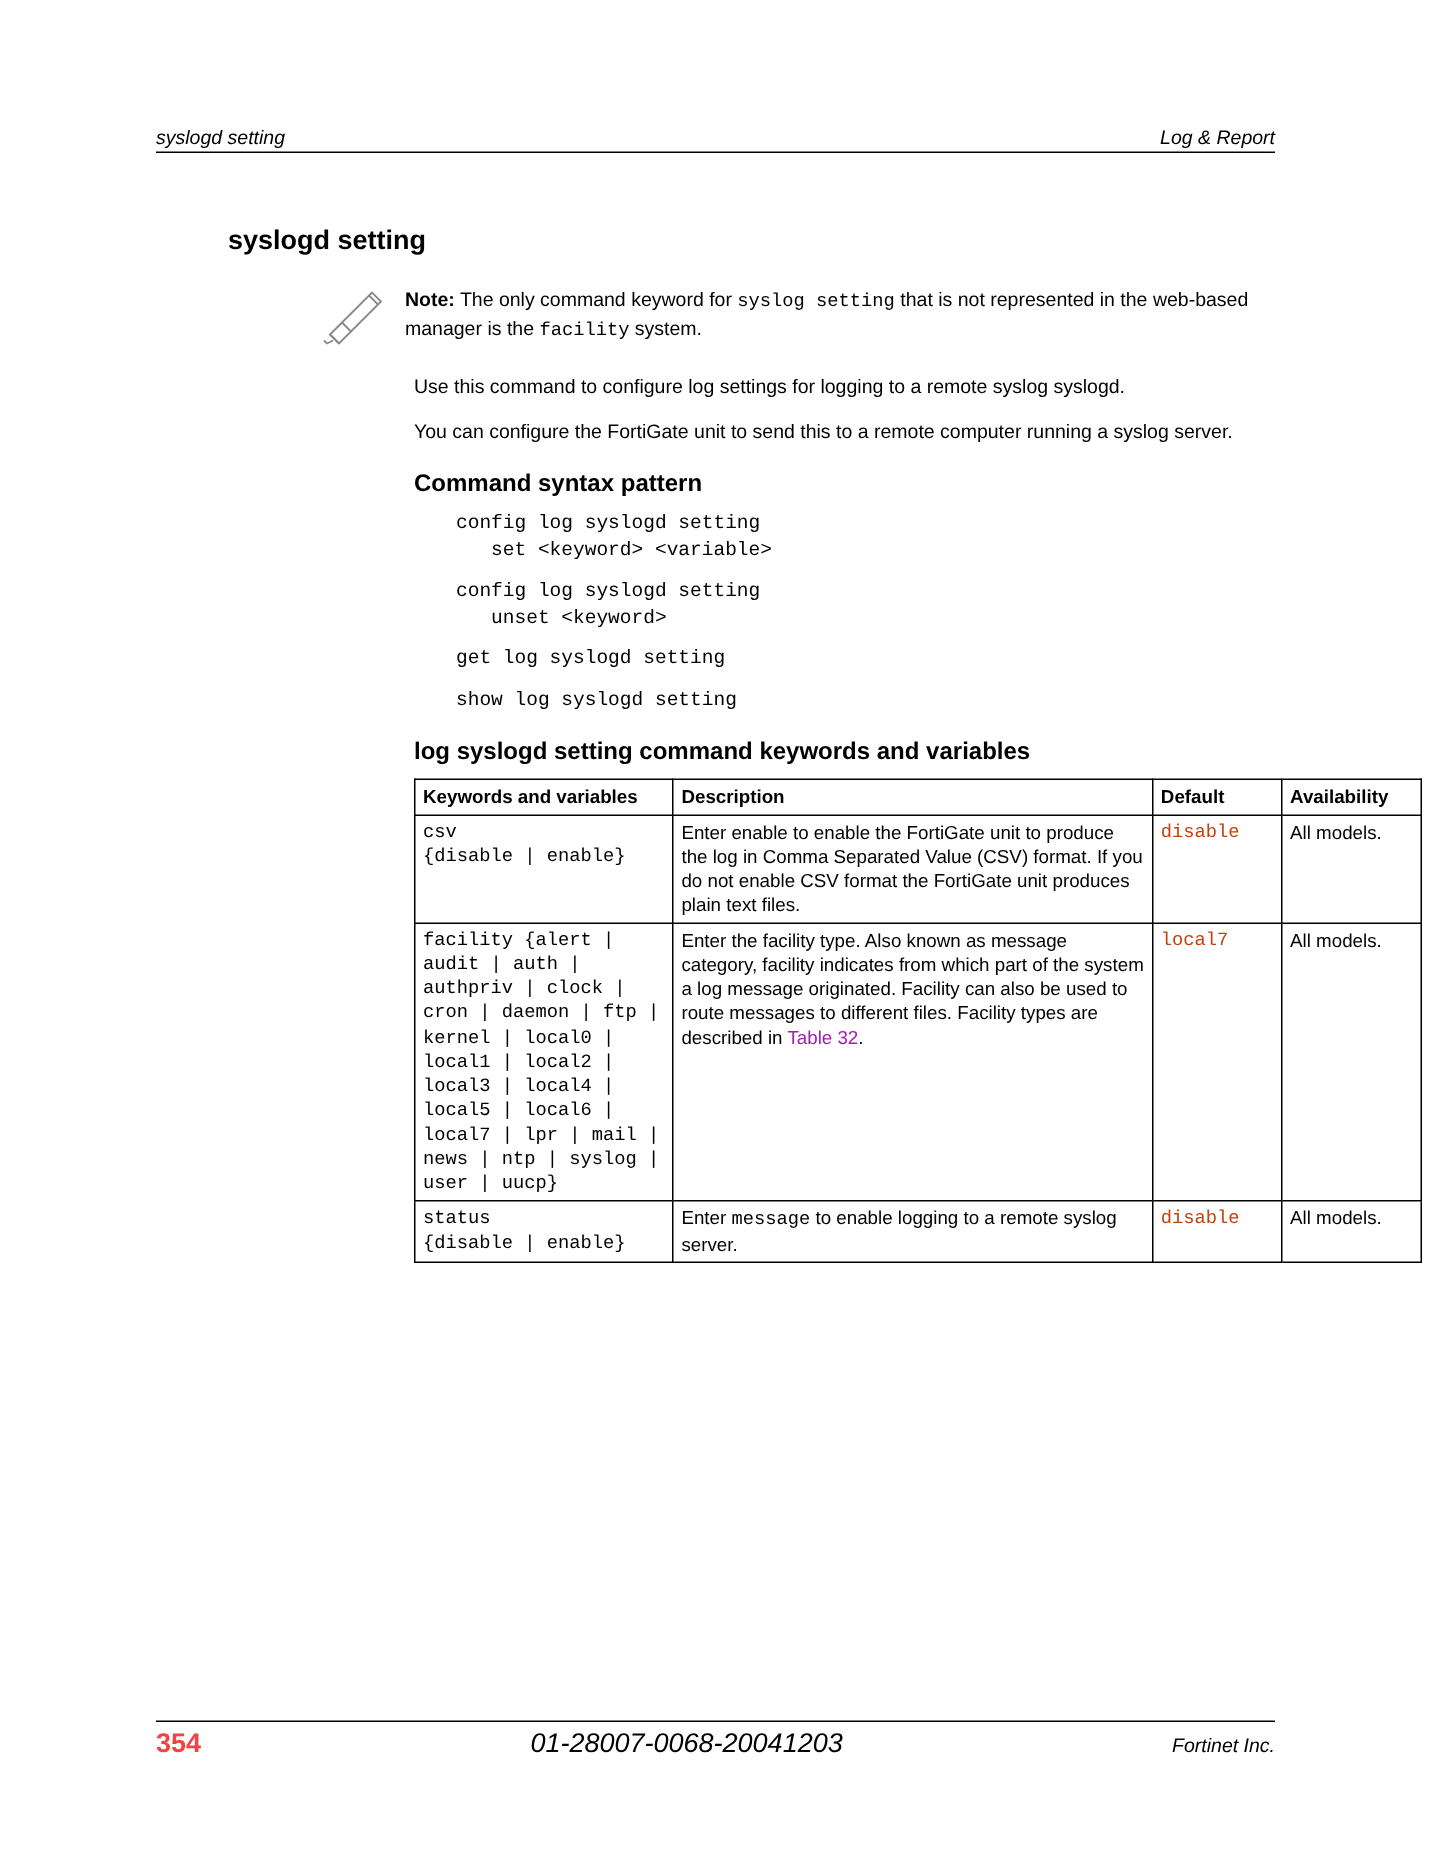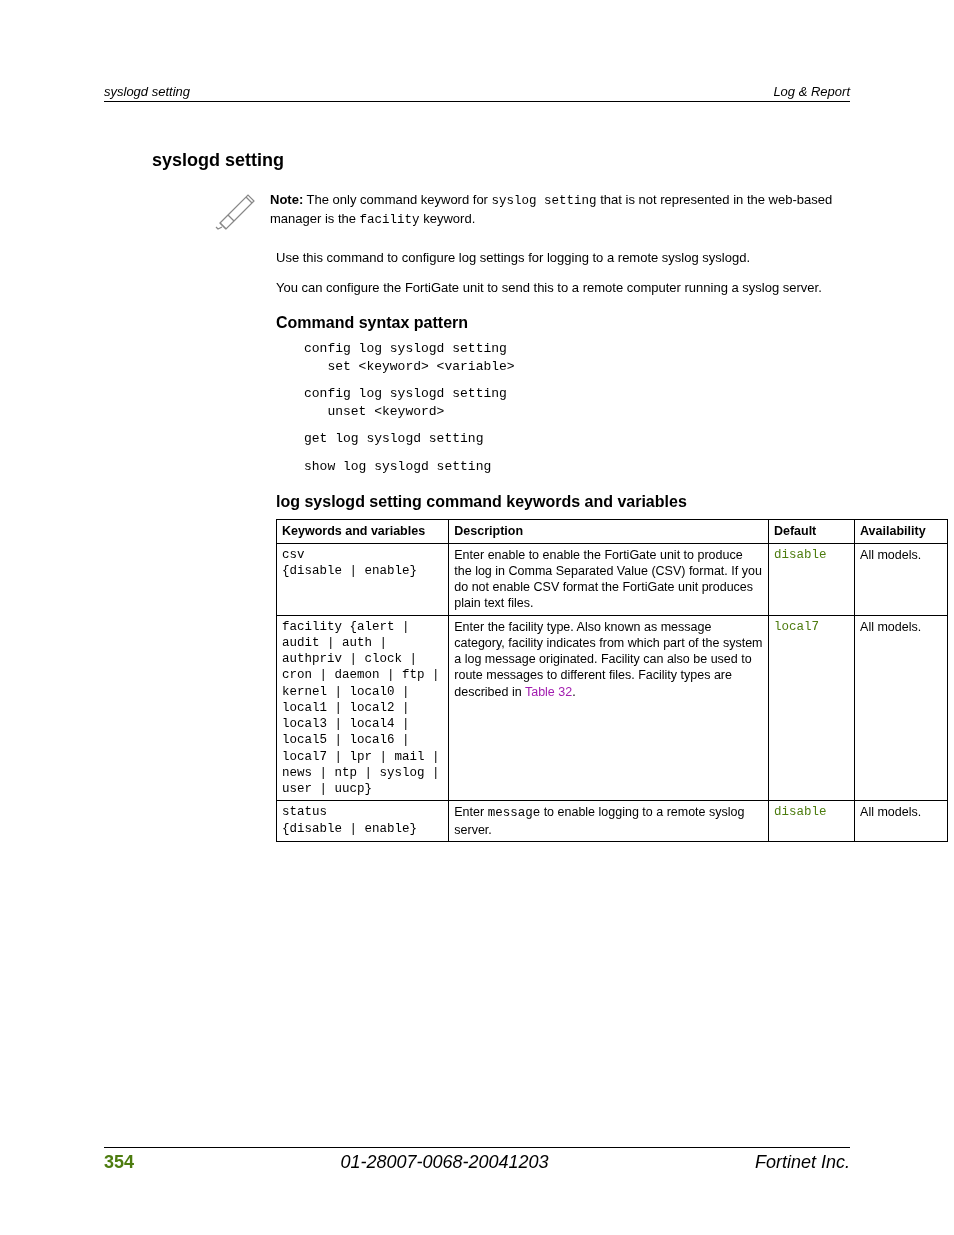--- a/index.html
+++ b/index.html
@@ -66,36 +66,36 @@
   }
   table.kw-table th, table.kw-table td {
     border: 1px solid #000;
     padding: 3px 5px;
     text-align: left;
     vertical-align: top;
     line-height: 1.3;
   }
   table.kw-table th { font-weight: bold; }
   .mono { font-family: "Courier New", monospace; font-size: 12.5px; }
-  .gray { color: #4d7c0f; }
+  .gray { color: #c2410c; }
   .link { color: #a21caf; }
   .footer-row {
     position: absolute;
     bottom: 62px;
     left: 104px;
     right: 104px;
     display: flex;
     justify-content: space-between;
     align-items: baseline;
     border-top: 1px solid #000;
     padding-top: 4px;
   }
-  .page-num { font-size: 18px; font-weight: bold; color: #4d7c0f; font-family: Arial, sans-serif; }
+  .page-num { font-size: 18px; font-weight: bold; color: #ef4444; font-family: Arial, sans-serif; }
   .footer-center { font-style: italic; font-size: 18px; }
-  .footer-right { font-style: italic; font-size: 18px; }
+  .footer-right { font-style: italic; font-size: 13px; }
   .col-kw { width: 152px; }
   .col-desc { width: 282px; }
   .col-def { width: 76px; }
   .col-avail { width: 82px; }
 </style>
 </head>
 <body>
 
 <div class="header-row">
   <span>syslogd setting</span>
@@ -110,21 +110,21 @@
       <g stroke="#888" stroke-width="1.2" fill="none">
         <path d="M6 32 L14 24 L34 4 L40 10 L20 30 L12 38 Z"></path>
         <path d="M14 24 L20 30"></path>
         <path d="M6 32 L12 38"></path>
         <path d="M8 36 L4 38 L2 36"></path>
         <path d="M32 6 L38 12"></path>
       </g>
     </svg>
   </span>
   <div class="note-text">
-    <b>Note:</b><span> The only command keyword for </span><span class="mono">syslog setting</span><span> that is not represented in the web-based manager is the </span><span class="mono">facility</span><span> keyword.</span>
+    <b>Note:</b><span> The only command keyword for </span><span class="mono">syslog setting</span><span> that is not represented in the web-based manager is the </span><span class="mono">facility</span><span> system.</span>
   </div>
 </div>
 
 <p class="body-para">Use this command to configure log settings for logging to a remote syslog syslogd.</p>
 <p class="body-para">You can configure the FortiGate unit to send this to a remote computer running a syslog server.</p>
 
 <h3 class="subsection">Command syntax pattern</h3>
 
 <pre class="code">config log syslogd setting
    set &lt;keyword&gt; &lt;variable&gt;</pre>

